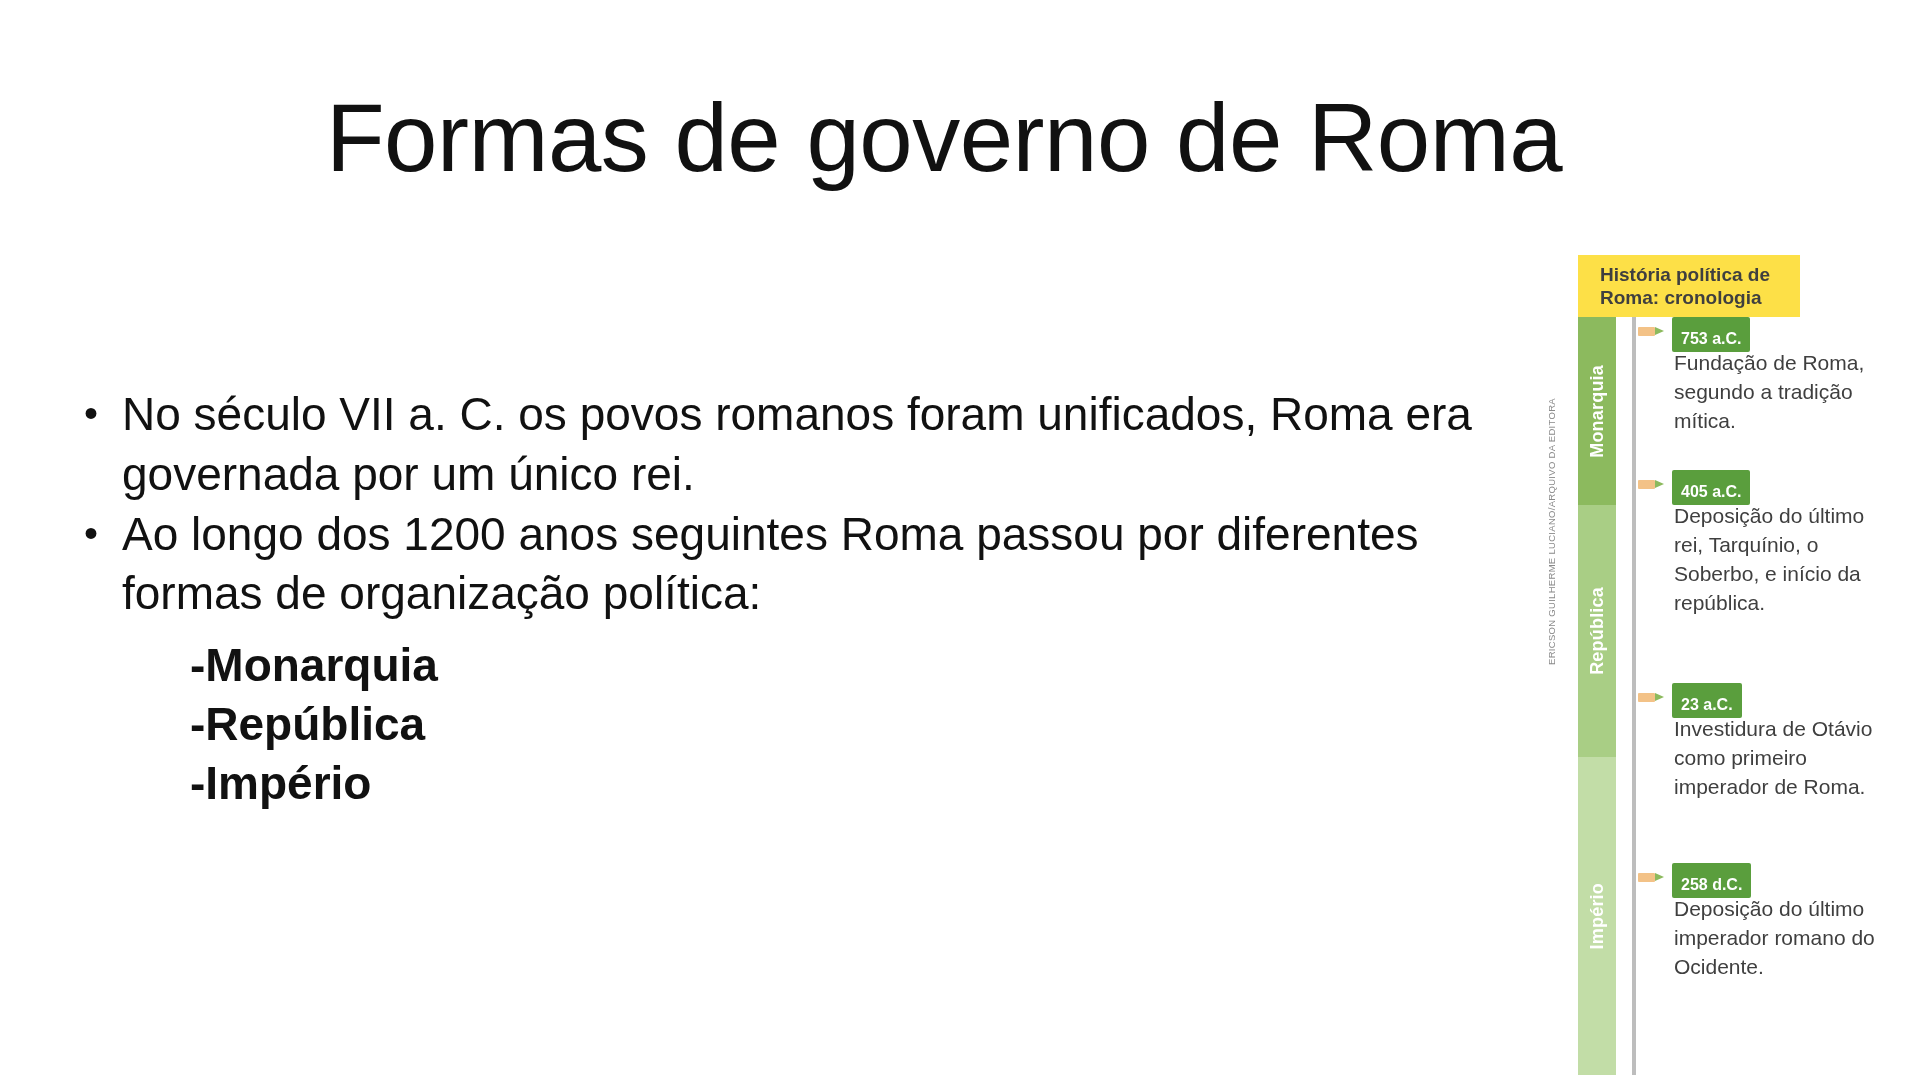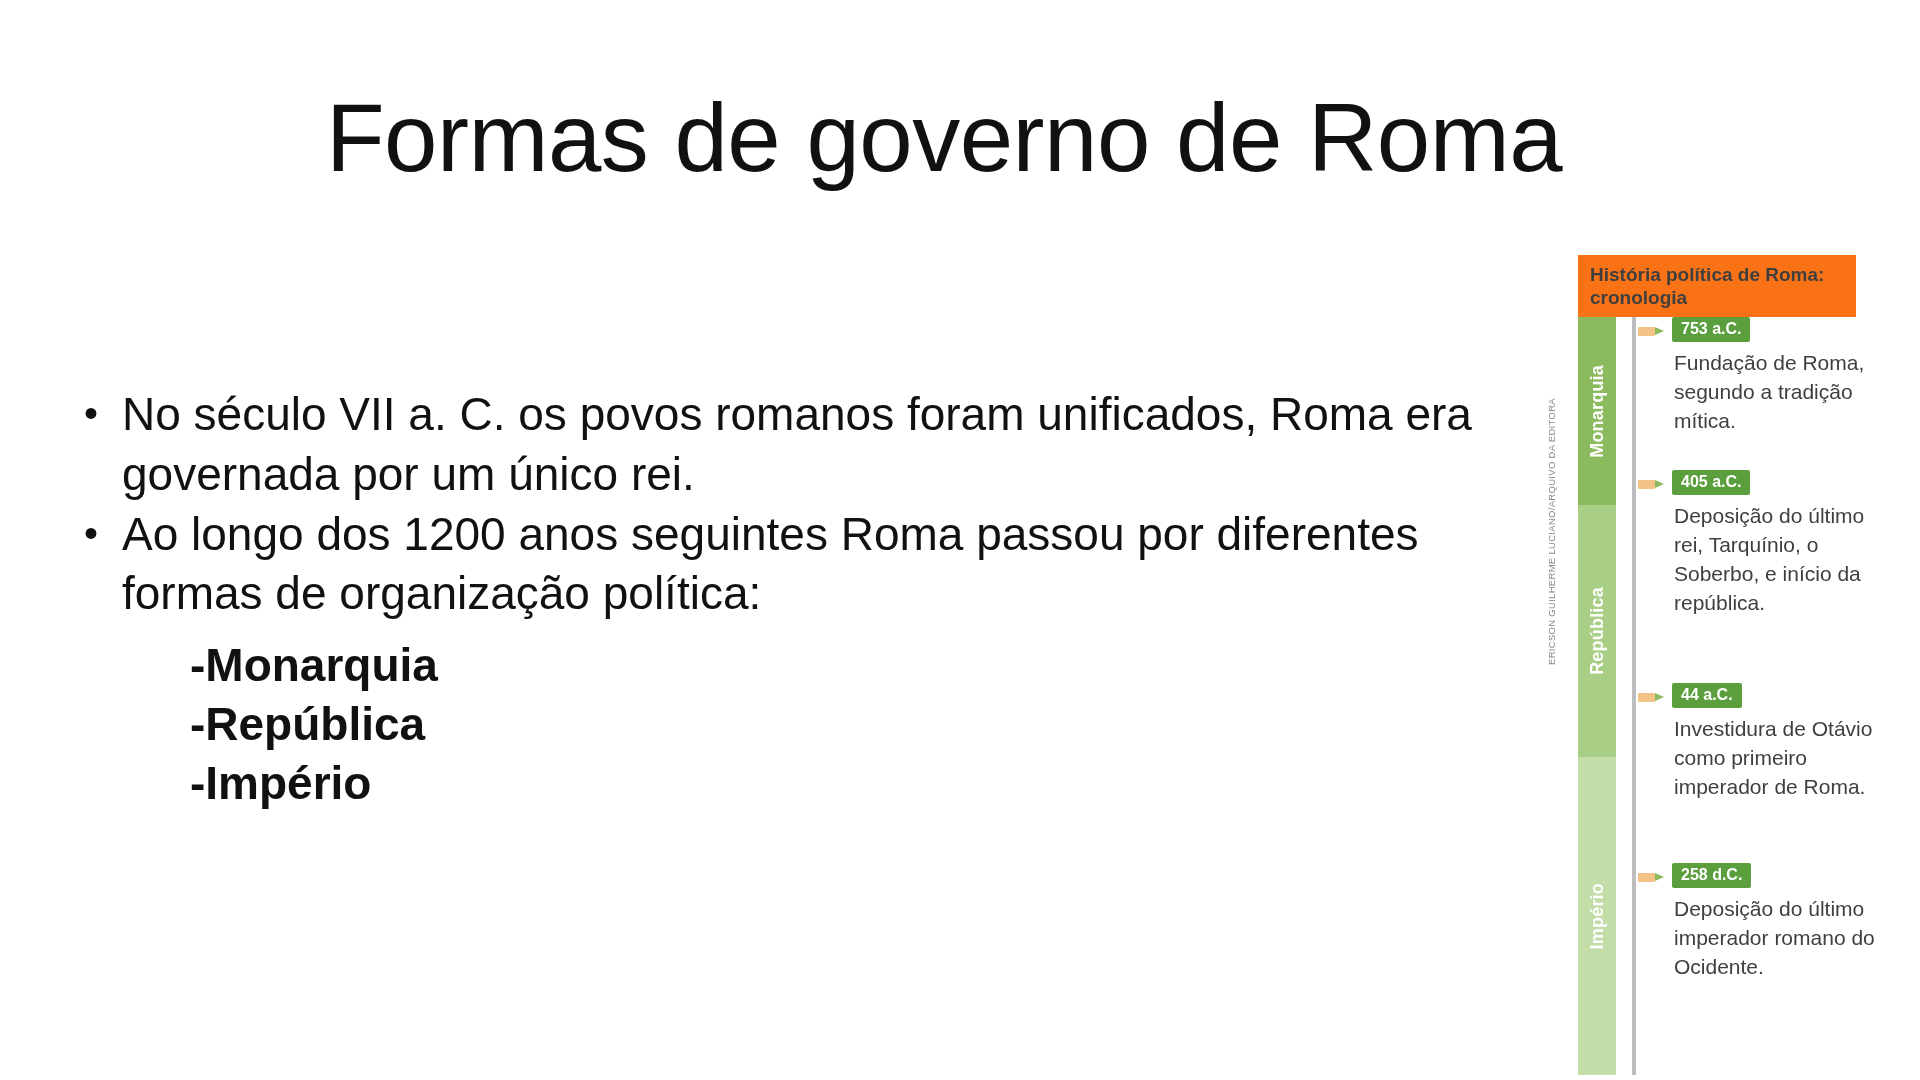--- a/index.html
+++ b/index.html
@@ -83,26 +83,26 @@
     transform: rotate(180deg);
     font-size: 9.5px;
     letter-spacing: 0.3px;
     color: #8a8a8a;
     white-space: nowrap;
   }
   .info-header {
     position: absolute;
     left: 38px;
     top: 0px;
-    width: 278px;
+    width: 222px;
     height: 62px;
-    background: #f97316;
+    background: #fde047;
     display: flex;
     align-items: center;
-    padding-left: 12px;
+    padding-left: 22px;
     box-sizing: border-box;
   }
   .info-header-text {
     font-size: 19px;
     font-weight: bold;
     line-height: 1.22;
     color: #3f3f3f;
   }
   .era-column {
     position: absolute;
@@ -167,21 +167,21 @@
     border-left: 9px solid #8cba5e;
   }
   .event .year {
     position: absolute;
     left: 40px;
     top: 0;
     background: #5a9e3d;
     color: #ffffff;
     font-size: 16px;
     font-weight: bold;
-    padding: 3px 9px 4px;
+    padding: 13px 9px 4px;
     border-radius: 2px;
     white-space: nowrap;
   }
   .event .desc {
     position: absolute;
     left: 42px;
     top: 32px;
     width: 216px;
     font-size: 21px;
     line-height: 1.38;
@@ -251,21 +251,21 @@
     </span>
     <span class="year">405 a.C.</span>
     <span class="desc">Deposição do último rei, Tarquínio, o Soberbo, e início da república.</span>
   </div>
 
   <div class="event" style="top:428px;">
     <span class="pencil">
       <span class="body-p"></span>
         <span class="tip"></span>
     </span>
-    <span class="year">44 a.C.</span>
+    <span class="year">23 a.C.</span>
     <span class="desc">Investidura de Otávio como primeiro imperador de Roma.</span>
   </div>
 
   <div class="event" style="top:608px;">
     <span class="pencil">
       <span class="body-p"></span>
         <span class="tip"></span>
     </span>
     <span class="year">258 d.C.</span>
     <span class="desc">Deposição do último imperador romano do Ocidente.</span>

